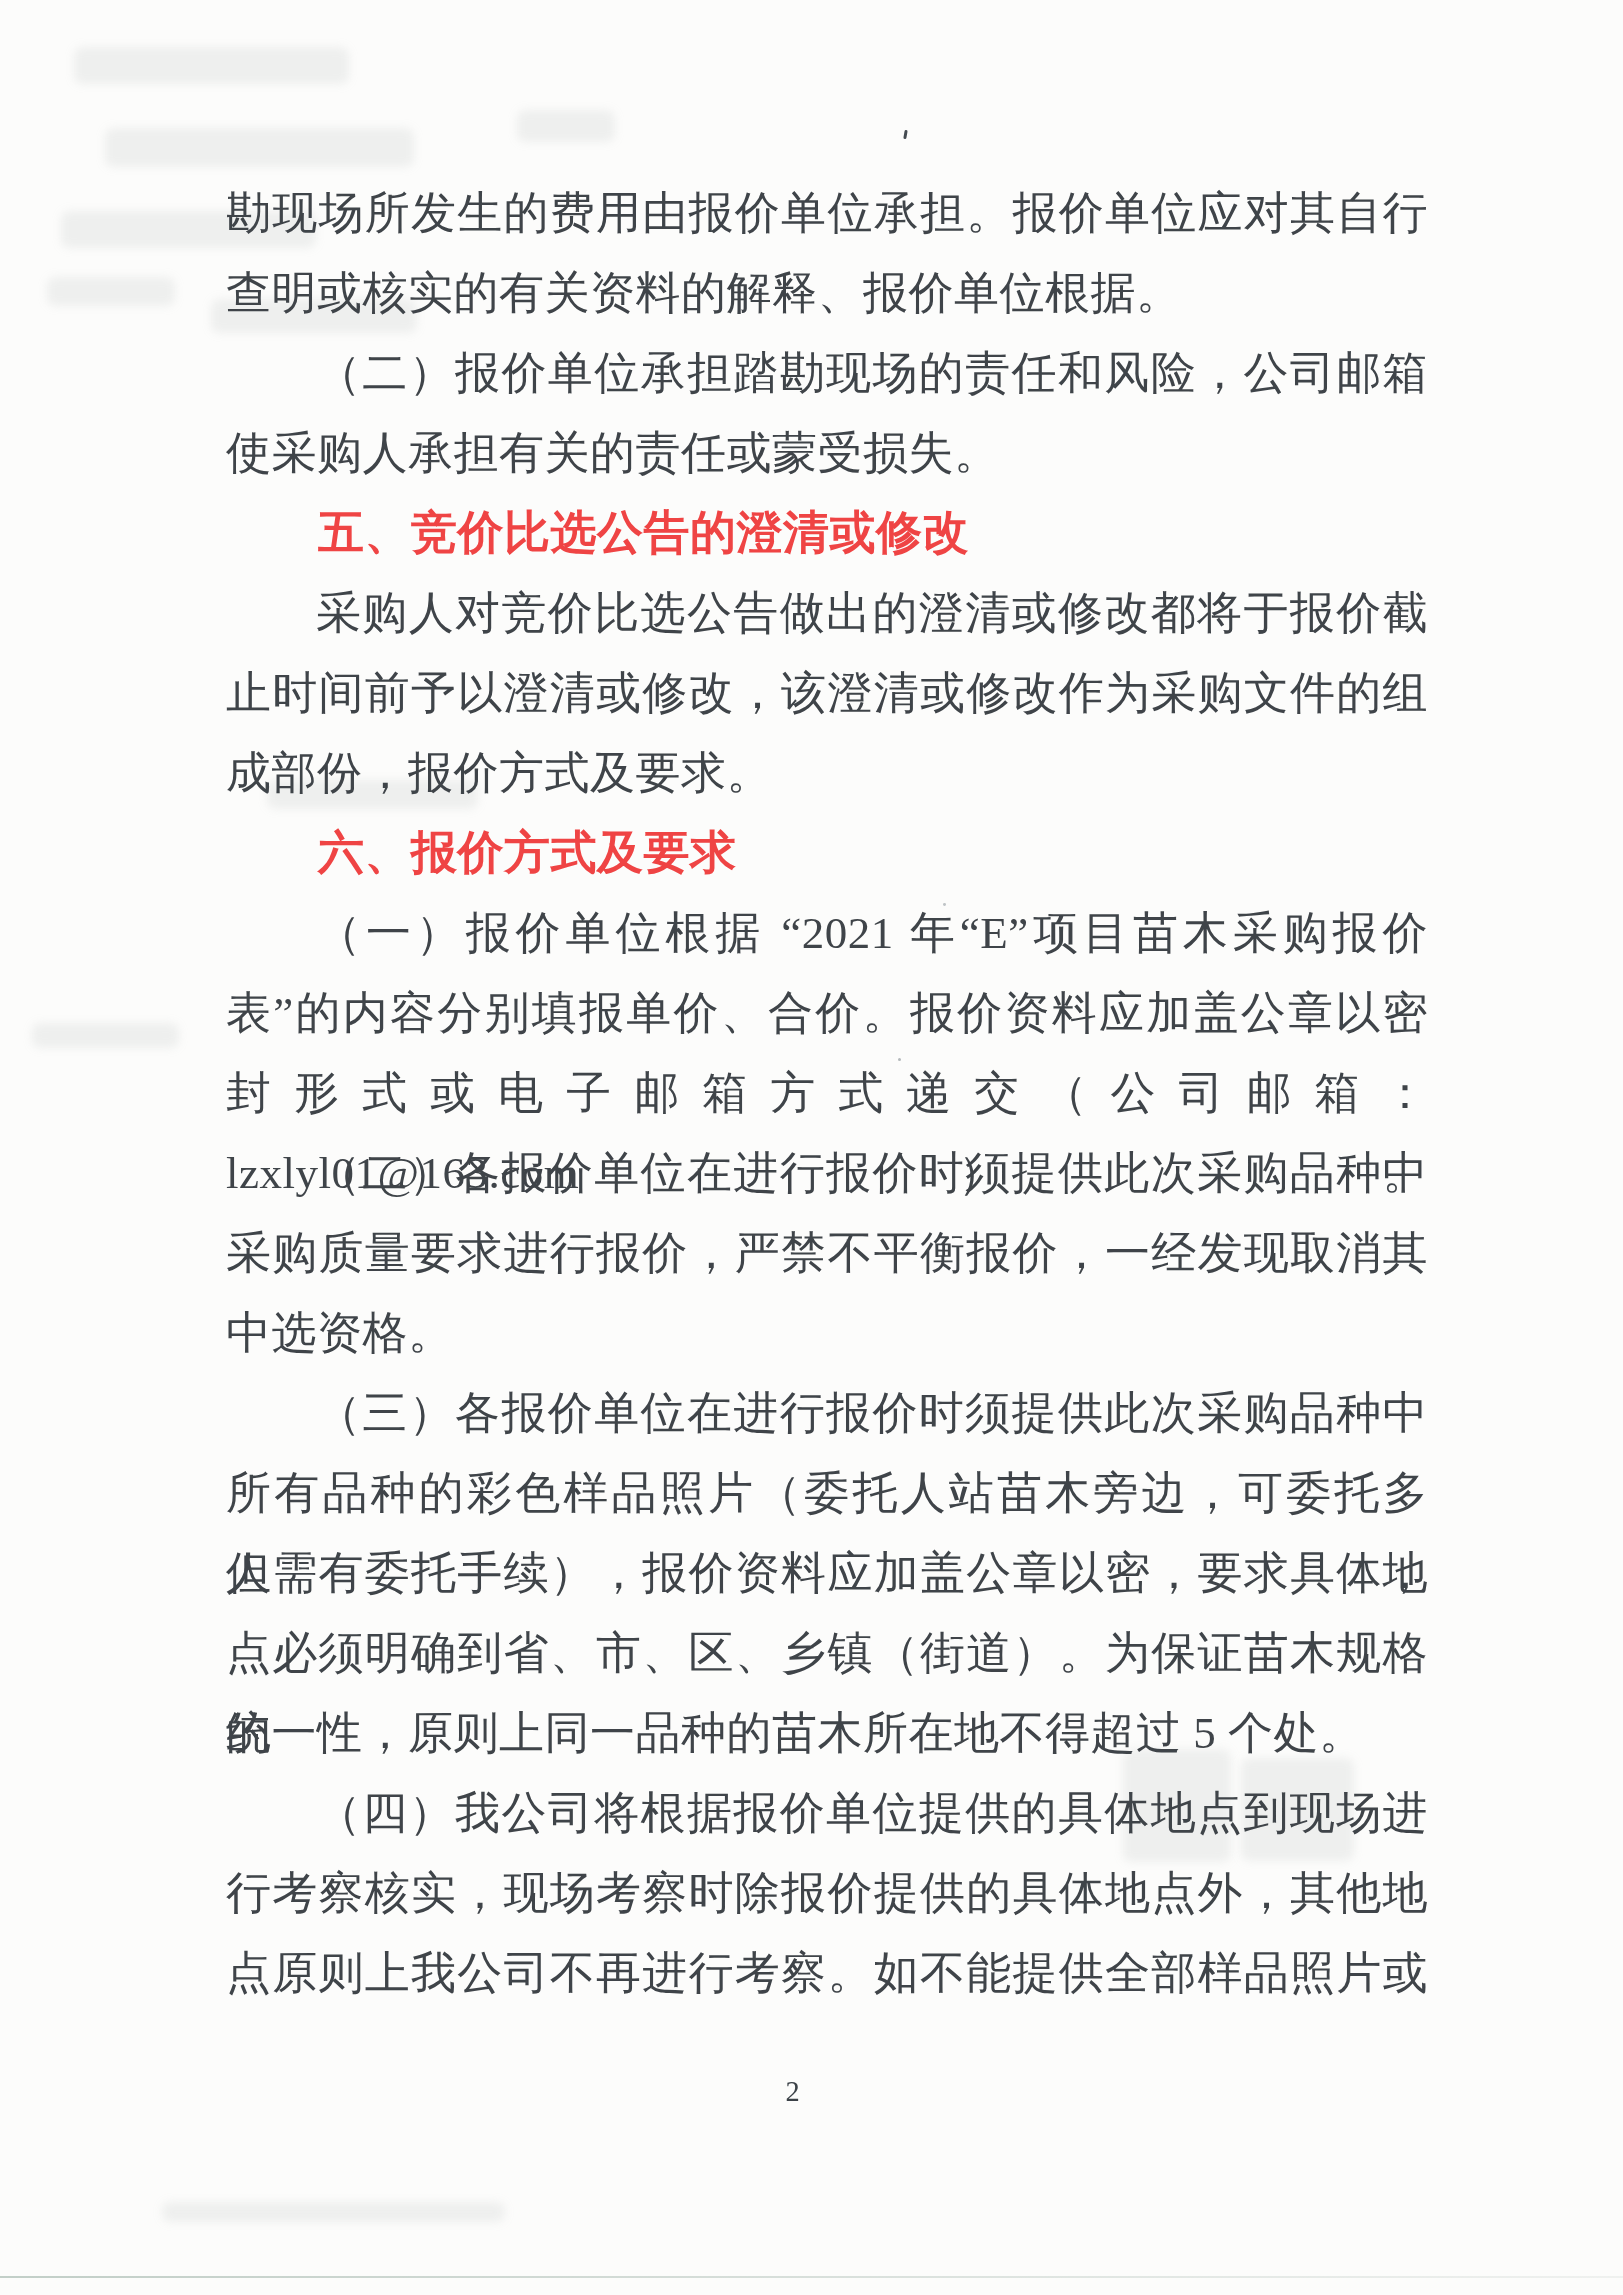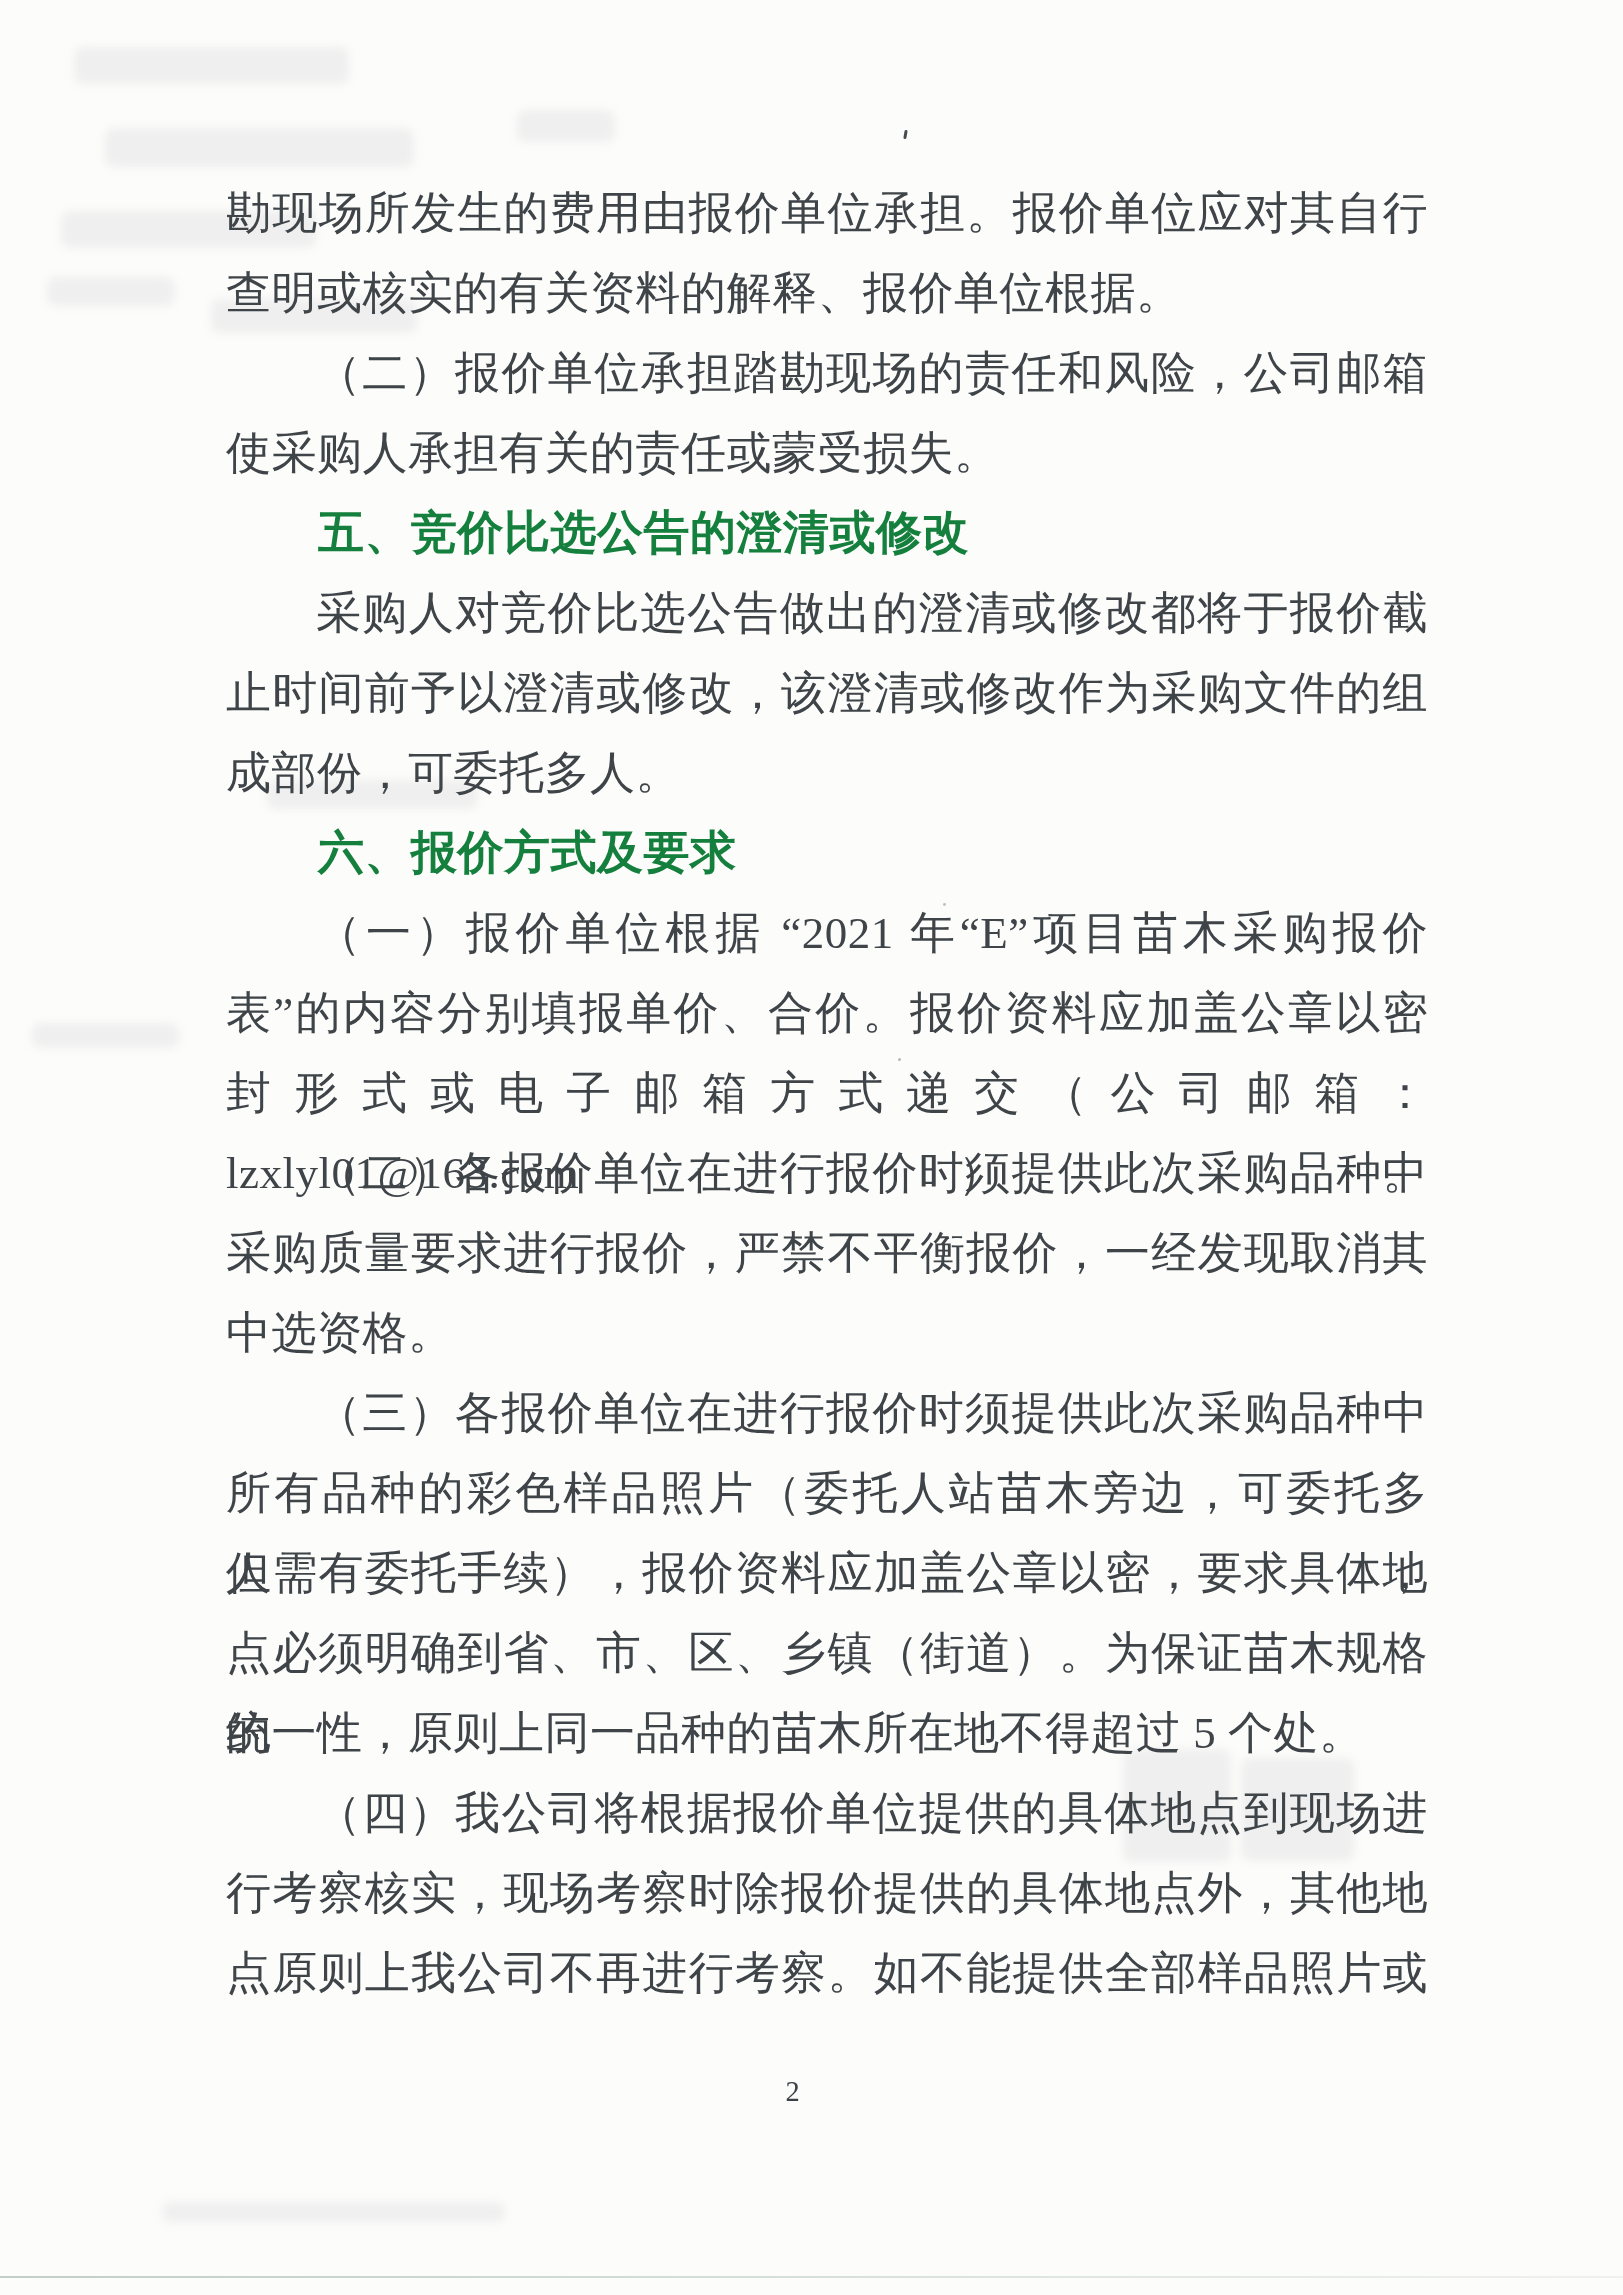--- a/index.html
+++ b/index.html
@@ -30,21 +30,21 @@
     text-justify: inter-character;
     white-space: normal;
   }
   .ln.L {            
     text-align: left;
     text-align-last: left;
   }
   .ln.i { text-indent: 2em; }   
   .ln.b {                        
     font-weight: 700;
-    color: #15803d;
+    color: #ef4444;
     font-size: 46px;
   }
   .pagenum {
     position: absolute;
     left: 763px;
     top: 2071px;
     width: 59px;
     text-align: center;
     font-size: 28.4px;
     line-height: 42px;
@@ -118,21 +118,21 @@
   <div class="dot-b"></div>
 
   <div class="textblock">
     <div class="ln">勘现场所发生的费用由报价单位承担。报价单位应对其自行</div>
     <div class="ln L">查明或核实的有关资料的解释、报价单位根据。</div>
     <div class="ln i">（二）报价单位承担踏勘现场的责任和风险，公司邮箱</div>
     <div class="ln L">使采购人承担有关的责任或蒙受损失。</div>
     <div class="ln i b L">五、竞价比选公告的澄清或修改</div>
     <div class="ln i">采购人对竞价比选公告做出的澄清或修改都将于报价截</div>
     <div class="ln">止时间前予以澄清或修改，该澄清或修改作为采购文件的组</div>
-    <div class="ln L">成部份，可委托多人。</div>
+    <div class="ln L">成部份，报价方式及要求。</div>
     <div class="ln i b L">六、报价方式及要求</div>
     <div class="ln i">（一）报价单位根据 “2021 年“E”项目苗木采购报价</div>
     <div class="ln">表”的内容分别填报单价、合价。报价资料应加盖公章以密</div>
     <div class="ln">封形式或电子邮箱方式递交（公司邮箱：lzxlyl01@163.com）。</div>
     <div class="ln i">（二）各报价单位在进行报价时须提供此次采购品种中</div>
     <div class="ln">采购质量要求进行报价，严禁不平衡报价，一经发现取消其</div>
     <div class="ln L">中选资格。</div>
     <div class="ln i">（三）各报价单位在进行报价时须提供此次采购品种中</div>
     <div class="ln">所有品种的彩色样品照片（委托人站苗木旁边，可委托多人，</div>
     <div class="ln">但需有委托手续），报价资料应加盖公章以密，要求具体地</div>

